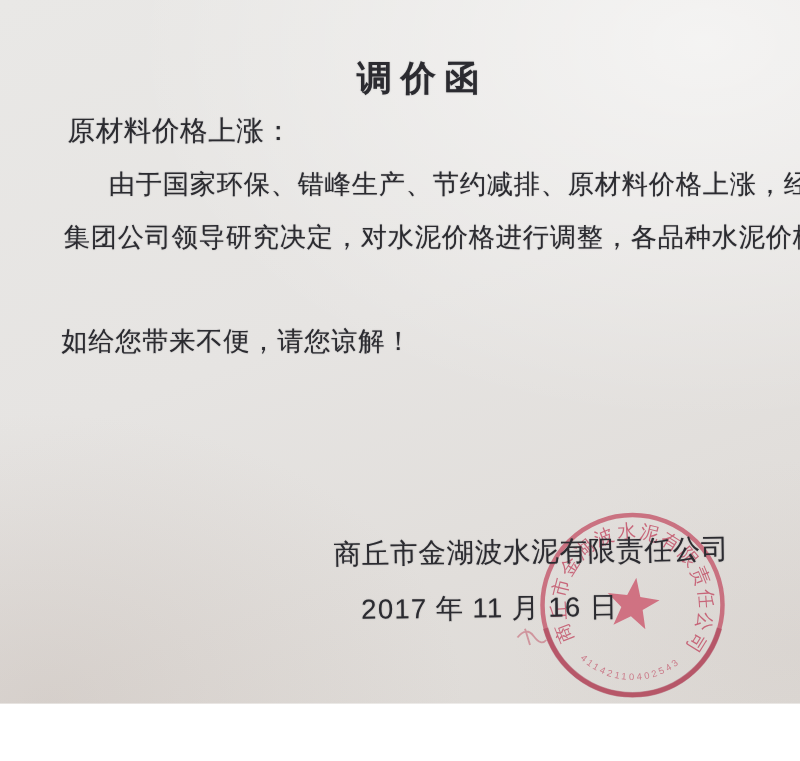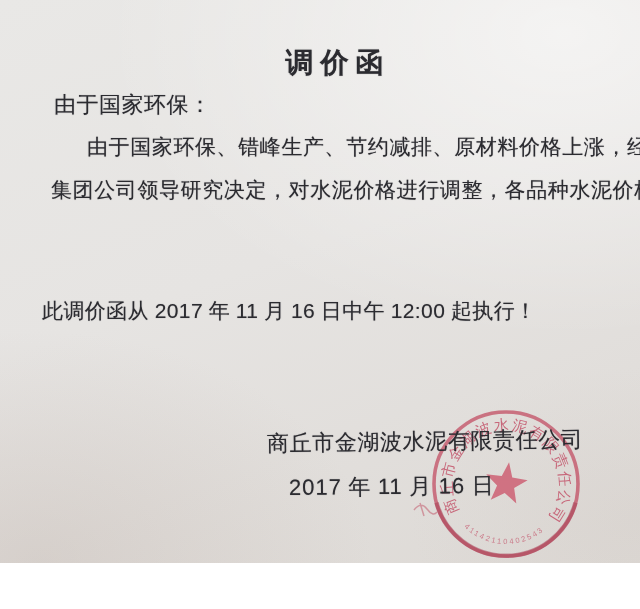--- a/index.html
+++ b/index.html
@@ -53,29 +53,29 @@
     z-index: 2;
   }
 </style>
 </head>
 <body>
 
 <div class="page">
 
   <h1 class="title">调价函</h1>
 
-  <div class="line salutation">由于国家环保：</div>
+  <div class="line salutation">原材料价格上涨：</div>
 
   <div class="line body1">由于国家环保、错峰生产、节约减排、原材料价格上涨，经</div>
 
   <div class="line body2">集团公司领导研究决定，对水泥价格进行调整，各品种水泥价格</div>
 
 
+  <div class="line apology">如给您带来不便，请您谅解！</div>
 
-  <div class="line effective"><span>此调价函从 </span><span class="num">2017</span><span> 年 </span><span class="num">11</span><span> 月 </span><span class="num">16</span><span> 日中午 </span><span class="num">12:00</span><span> 起执行！</span></div>
 
   <div class="line company">商丘市金湖波水泥有限责任公司</div>
 
   <div class="line docdate"><span class="num">2017</span><span> 年 </span><span class="num">11</span><span> 月 </span><span class="num">16</span><span> 日</span></div>
 
   <svg class="seal" width="200" height="212" viewBox="0 0 200 212">
     <defs>
       <path id="sealRingPath" d="M 100,160 a 54,54 0 1 1 0.1,0" fill="none"></path>
       <path id="sealSerialPath" d="M 54,144.6 A 60,60 0 0 0 146,144.6" fill="none"></path>
       <filter id="inkblur" x="-10%" y="-10%" width="120%" height="120%">

